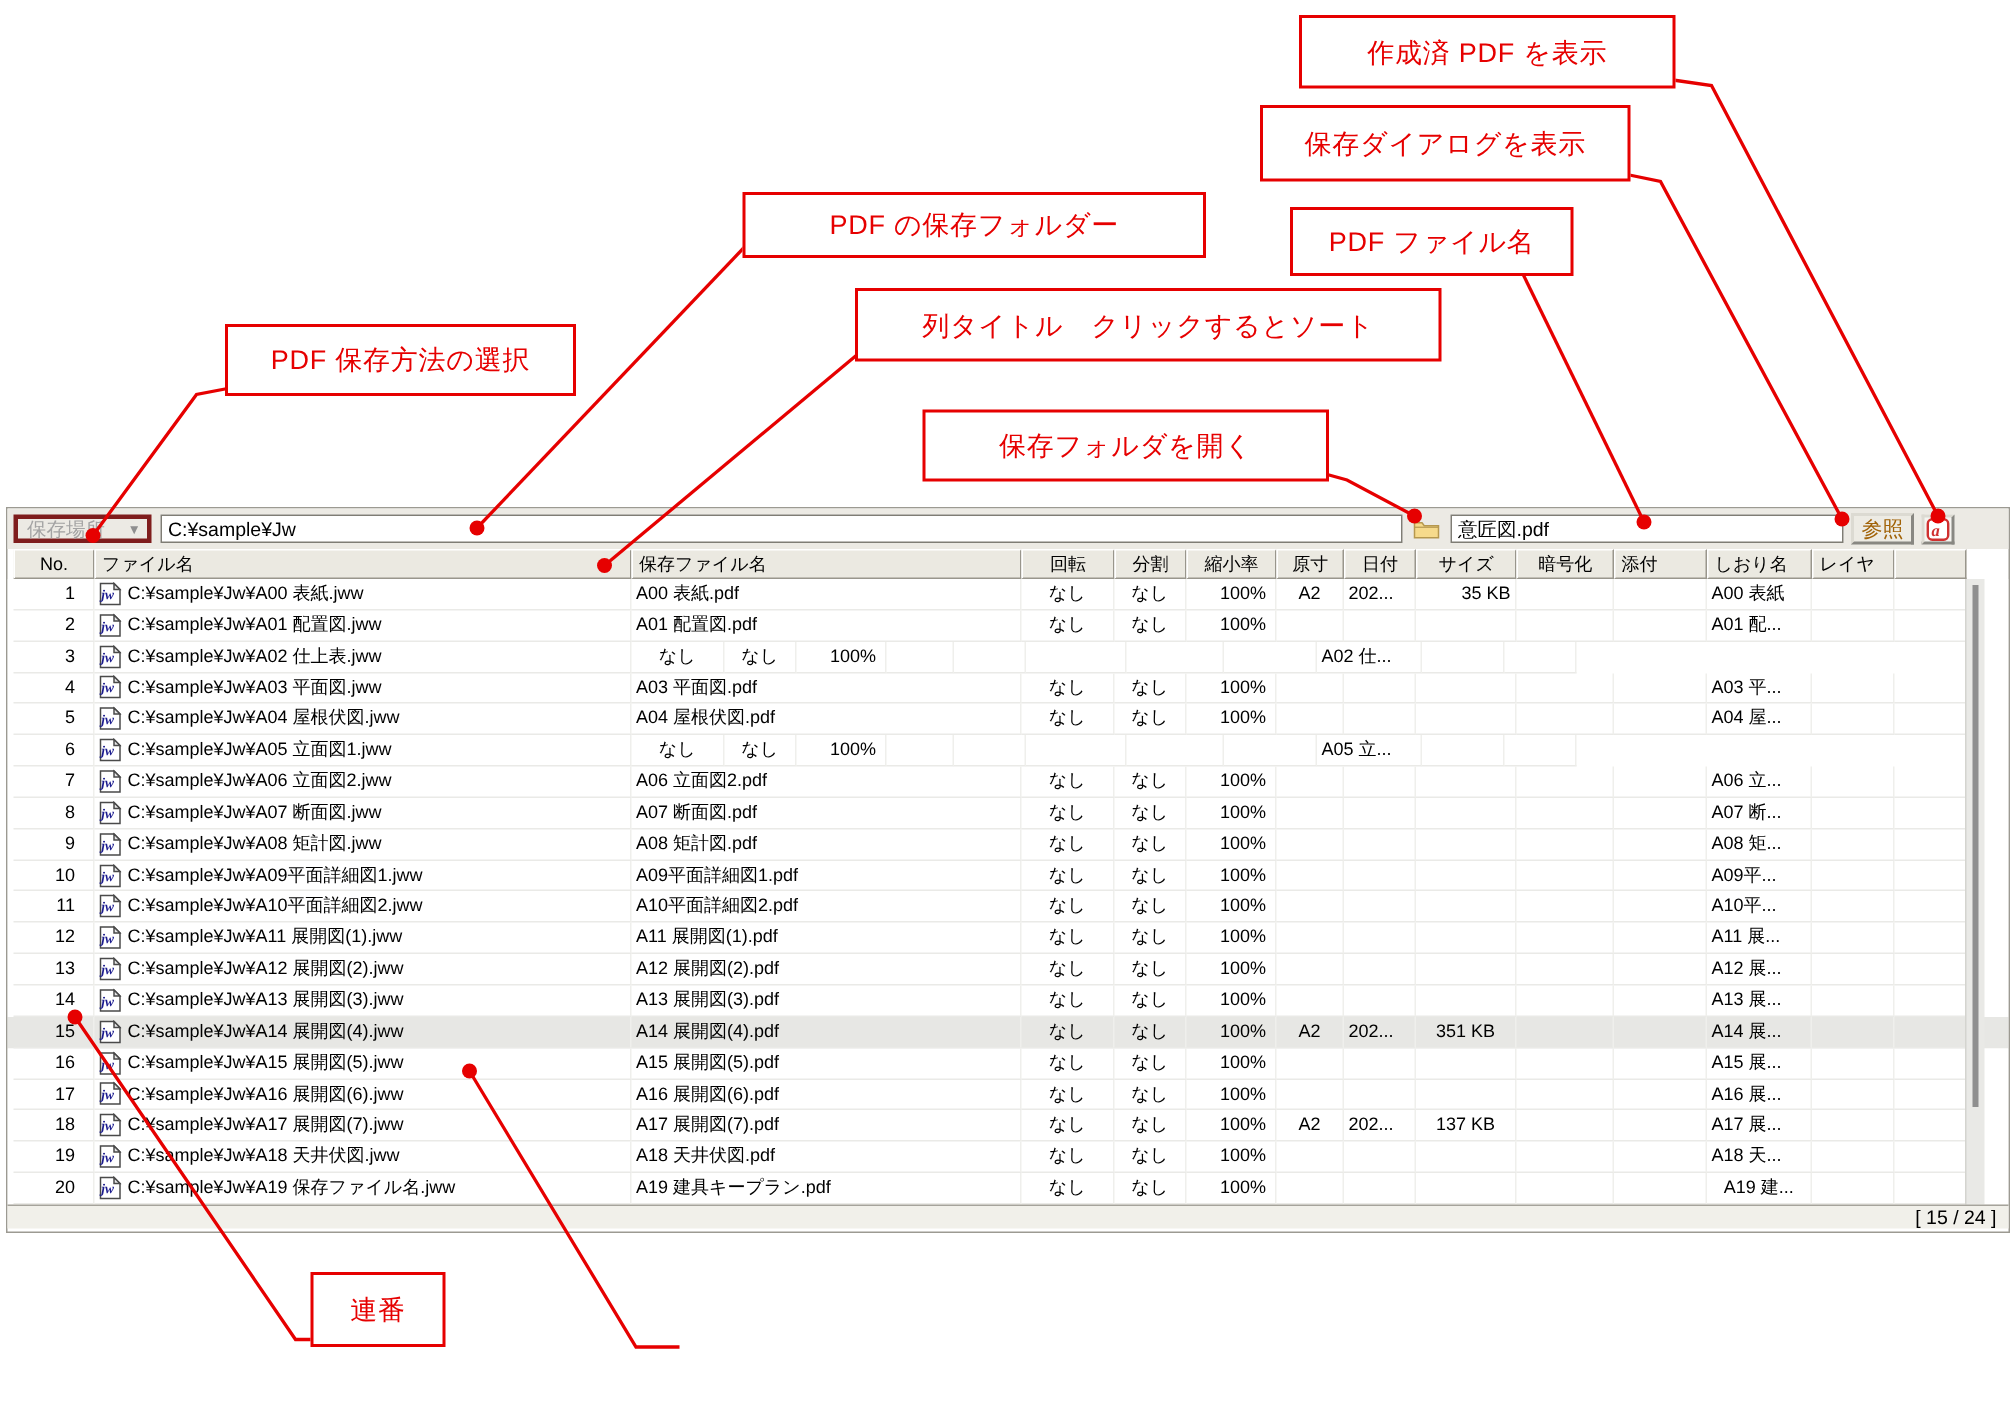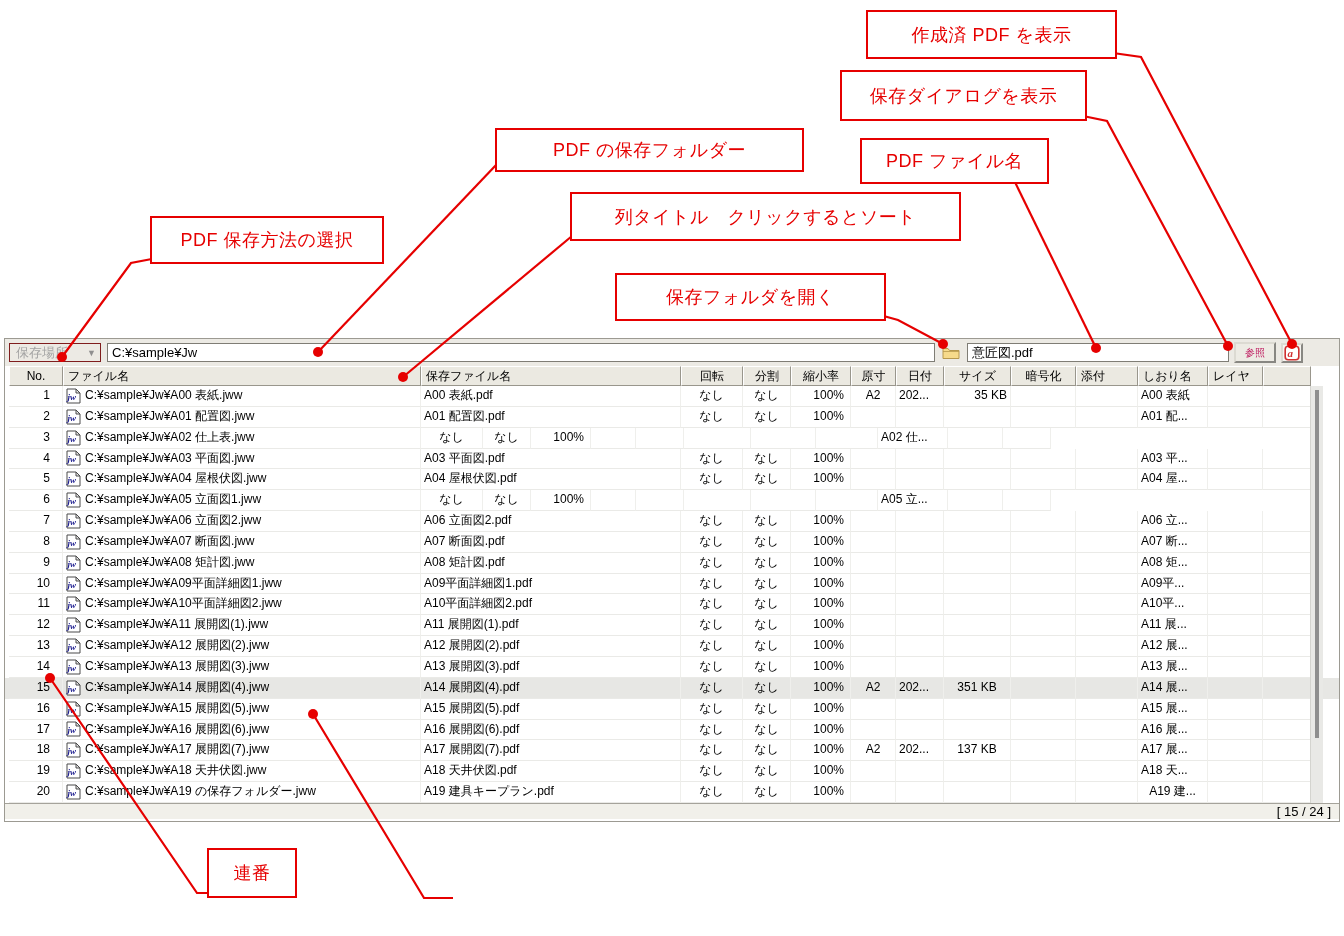--- a/index.html
+++ b/index.html
@@ -22,31 +22,31 @@
 
   #connectors{position:absolute;left:0;top:0;z-index:4;pointer-events:none;}
 
   
   .panel{position:absolute;left:4px;top:338px;width:1334px;height:482px;background:#ffffff;
          border:1px solid #9c9a92;z-index:1;}
   .toolbar{position:absolute;left:0;top:0;width:100%;height:27px;background:#eceae4;
            display:flex;align-items:center;box-sizing:border-box;}
   .combo{margin-left:4px;width:92px;height:19px;display:flex;align-items:center;
          justify-content:space-between;color:#a3a3a3;font-size:13px;padding:0 4px 0 6px;
-         border:1px solid #7f1d1d;box-sizing:border-box;background:#eceae4;}
+         border:3px solid #7f1d1d;box-sizing:border-box;background:#eceae4;}
   .combo .arrow{font-size:9px;color:#8f8f8f;}
   .tb-input{height:19px;box-sizing:border-box;border:1px solid #7f7d75;background:#fff;
             font-size:13px;padding:1px 4px;font-family:"Liberation Sans",sans-serif;color:#000;}
   .path{margin-left:6px;width:828px;}
   .fname{margin-left:5px;width:262px;}
   .iconbtn{margin-left:5px;width:22px;height:20px;display:flex;align-items:center;justify-content:center;
            background:#eceae4;border:1px solid #eceae4;padding:0;cursor:pointer;}
   .pdfbtn{border:2px outset #dcdad2;background:#f5f4f0;}
   .browse{margin-left:5px;width:42px;height:21px;background:#edebe4;border:2px outset #dcdad2;
-          font-size:10px;padding:0;font-family:"Liberation Sans",sans-serif;color:#be185d;}
+          font-size:14px;padding:0;font-family:"Liberation Sans",sans-serif;color:#a16207;}
 
   .thead{position:absolute;left:0;top:27px;width:100%;height:20px;display:flex;
          padding-left:4px;box-sizing:border-box;}
   .hcell{box-sizing:border-box;height:20px;background:#ebe9e1;font-size:12px;line-height:18px;
          padding:0 4px;border-top:1px solid #ffffff;border-left:1px solid #ffffff;
          border-right:1px solid #99968c;border-bottom:1px solid #99968c;
          overflow:hidden;white-space:nowrap;flex:none;}
   .tbody{position:absolute;left:0;top:47px;width:100%;height:417px;overflow:hidden;}
   .trow{display:flex;height:20.85px;padding-left:4px;box-sizing:border-box;background:#ffffff;}
   .trow.sel{background:#e7e7e4;}
@@ -621,21 +621,21 @@
         <div class="trow">
           <div class="bcell" style="width: 54px; text-align: right; padding-right: 12px;">20</div>
           <div class="bcell cell-file" style="width: 358px; text-align: left;">
             <span class="ficon">
               <svg width="15" height="16" viewBox="0 0 15 16">
                 <path d="M1 1 h9 l4 4 v10 h-13 z" fill="#ffffff" stroke="#4a4a4a" stroke-width="1"></path>
                 <path d="M10 1 l4 4 h-4 z" fill="#e6e6e6" stroke="#4a4a4a" stroke-width="1"></path>
                 <text x="1.5" y="11.5" font-size="9" font-style="italic" font-weight="bold" fill="#1b1b8e" font-family="Liberation Serif,serif">jw</text>
               </svg>
             </span>
-            <span>C:¥sample¥Jw¥A19 の保存フォルダー.jww</span>
+            <span>C:¥sample¥Jw¥A19 保存ファイル名.jww</span>
           </div>
           <div class="bcell" style="width: 260px; text-align: left;">A19 建具キープラン.pdf</div>
           <div class="bcell" style="width: 62px; text-align: center;">なし</div>
           <div class="bcell" style="width: 48px; text-align: center;">なし</div>
           <div class="bcell" style="width: 60px; text-align: right; padding-right: 6px;">100%</div>
           <div class="bcell" style="width: 45px; text-align: center;"></div>
           <div class="bcell" style="width: 48px; text-align: left;"></div>
           <div class="bcell" style="width: 67px; text-align: center;"></div>
           <div class="bcell" style="width: 65px; text-align: center;"></div>
           <div class="bcell" style="width: 62px; text-align: center;"></div>

